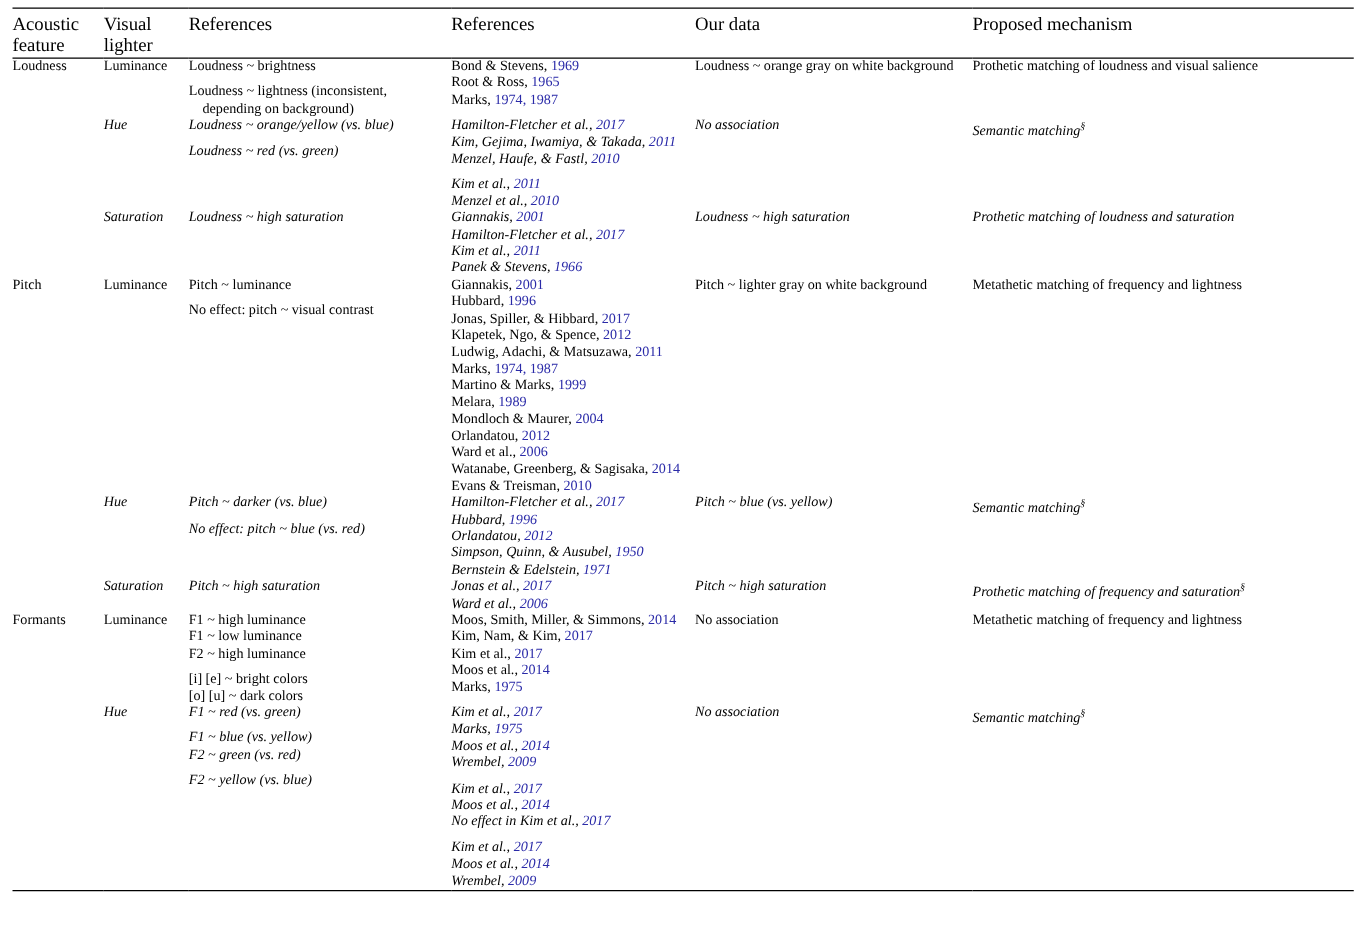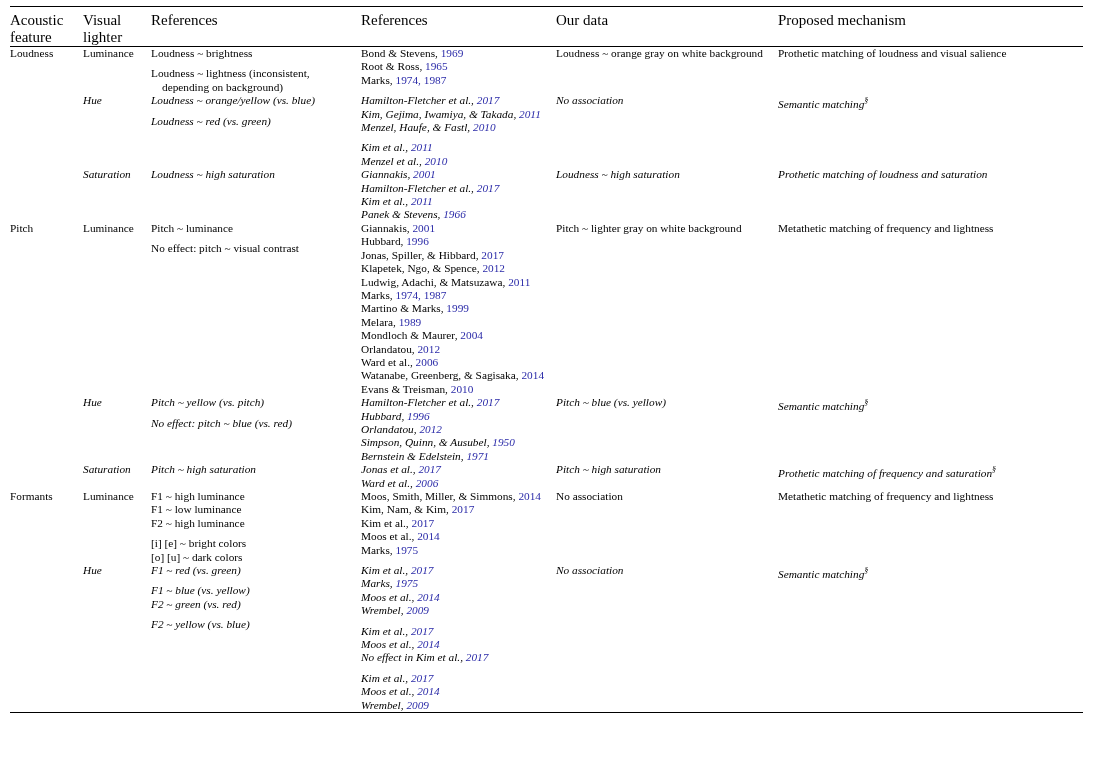--- a/index.html
+++ b/index.html
@@ -171,21 +171,21 @@
             <div class="ln">Watanabe, Greenberg, &amp; Sagisaka, <span class="yr">2014</span></div>
             <div class="ln">Evans &amp; Treisman, <span class="yr">2010</span></div>
           </td>
           <td>Pitch ~ lighter gray on white background</td>
           <td>Metathetic matching of frequency and lightness</td>
         </tr>
         <tr class="sub-top">
           <td></td>
           <td>Hue</td>
           <td>
-            <div class="ln">Pitch ~ yellow (vs. pitch)</div>
+            <div class="ln">Pitch ~ darker (vs. blue)</div>
             <span class="gap"></span>
             <div class="ln">No effect: pitch ~ blue (vs. red)</div>
           </td>
           <td>
             <div class="ln">Hamilton-Fletcher et al., <span class="yr">2017</span></div>
             <div class="ln">Hubbard, <span class="yr">1996</span></div>
             <div class="ln">Orlandatou, <span class="yr">2012</span></div>
             <div class="ln">Simpson, Quinn, &amp; Ausubel, <span class="yr">1950</span></div>
             <div class="ln">Bernstein &amp; Edelstein, <span class="yr">1971</span></div>
           </td>

